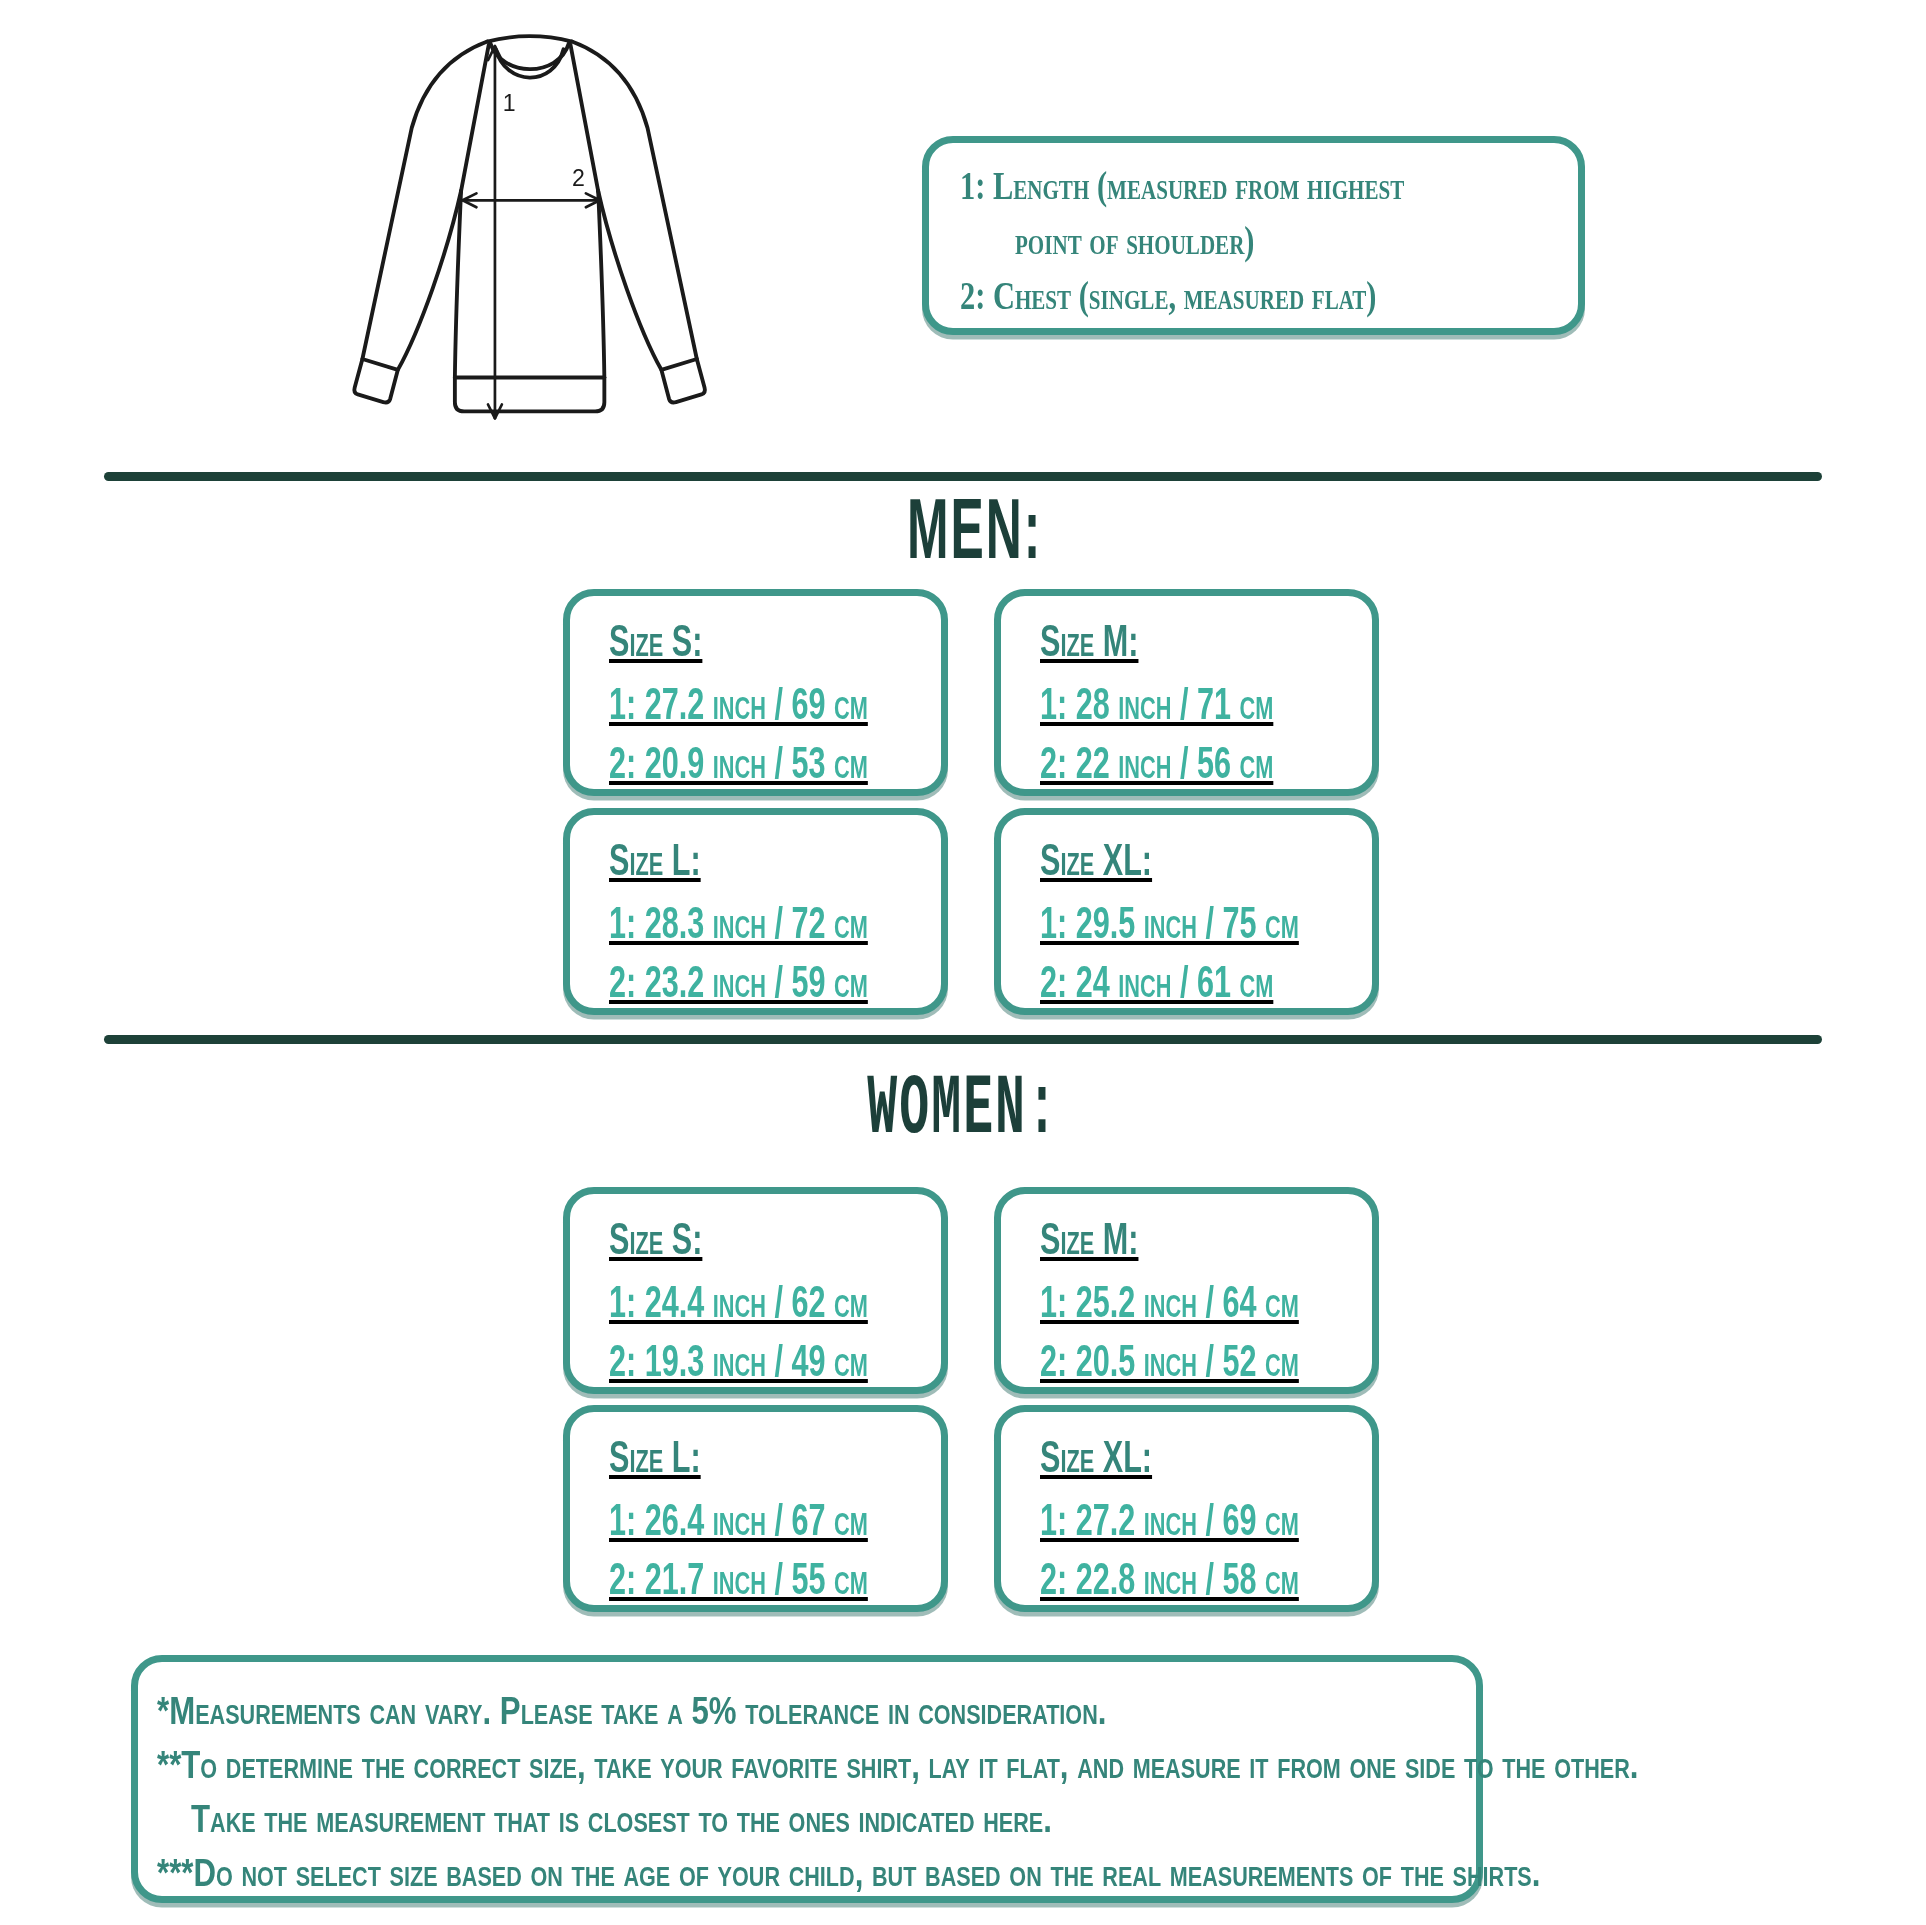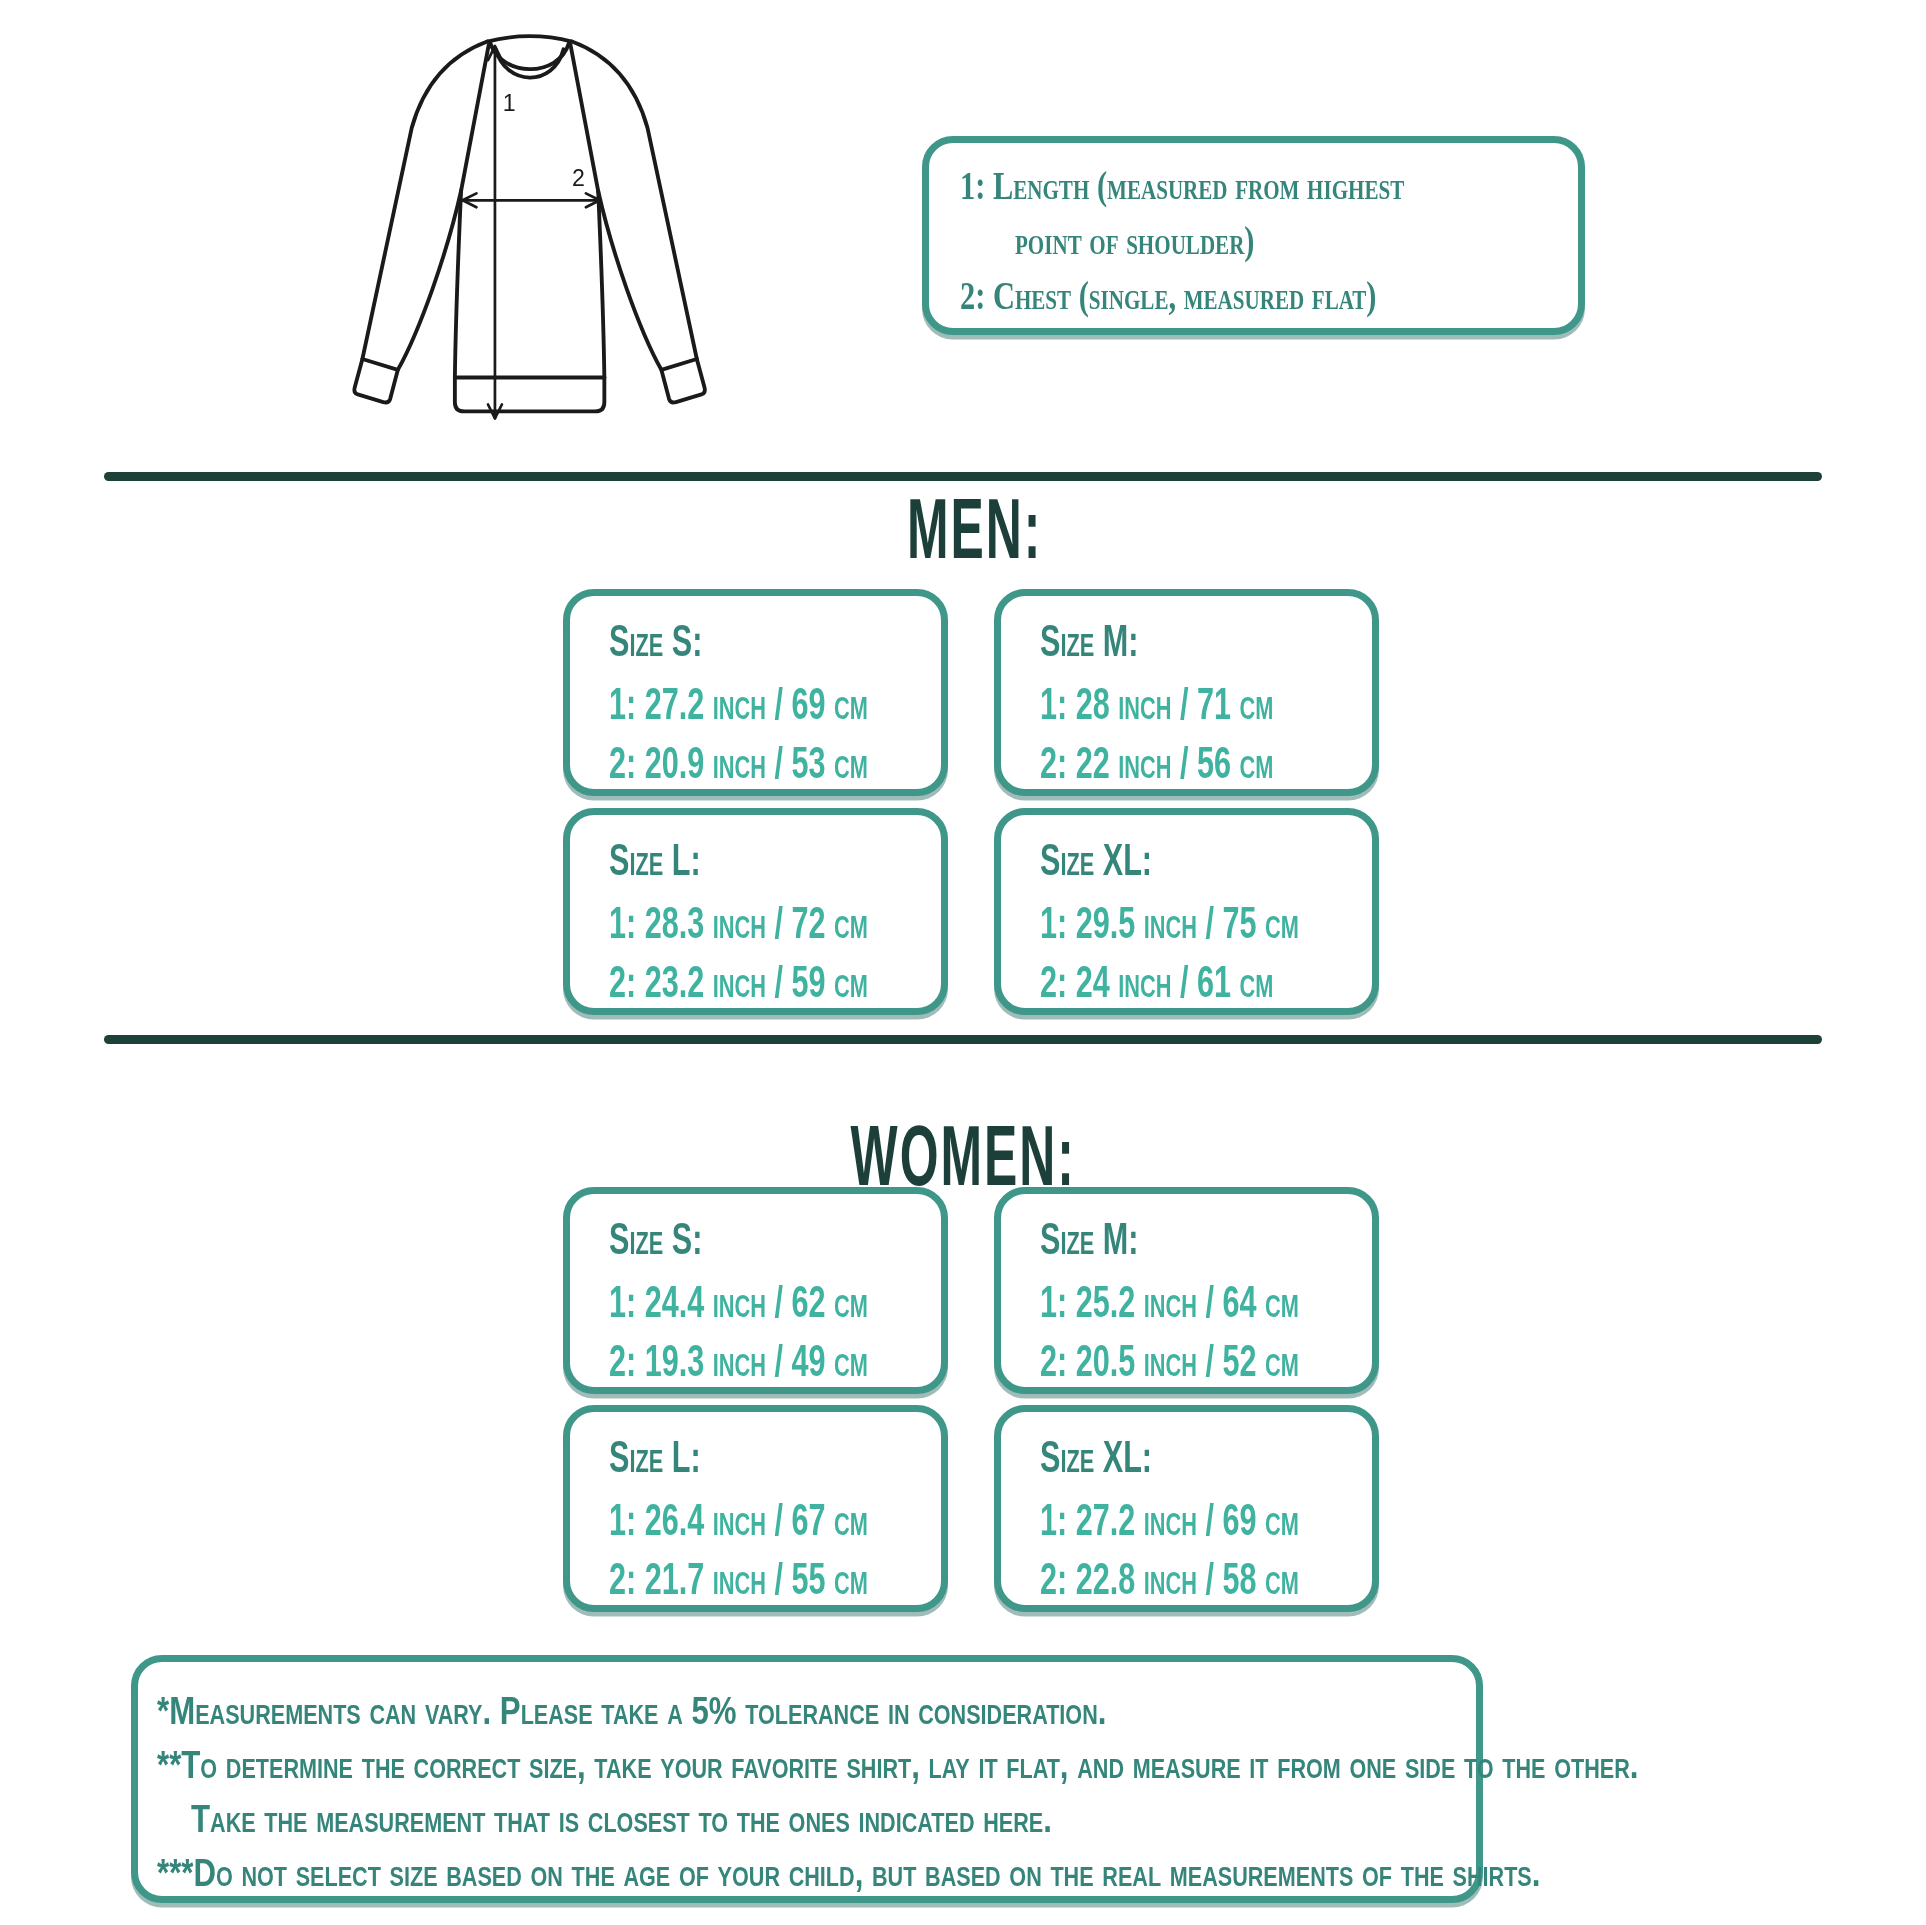--- a/index.html
+++ b/index.html
@@ -23,23 +23,23 @@
   
   .divider{position:absolute;left:104px;width:1718px;height:8.5px;background:#1d4138;border-radius:4.6px;}
   #divider-men{top:472px;}
   #divider-women{top:1035px;}
   .section-heading{
     position:absolute;left:0;width:1926px;text-align:center;color:#1c3f39;
     font-size:86px;line-height:86px;letter-spacing:.04em;
   }
   .section-heading>span{display:inline-block;transform:scaleX(.58);transform-origin:50% 50%;}
   #heading-men{top:485px;margin-left:12px;}
-  #heading-women{top:1112px;}
+  #heading-women{top:1066px;font-family:Liberation Mono, monospace;}
   
-  .sizebox{width:385px;height:207px;padding:21.6px 12.3px 0 39px;}
+  .sizebox{width:385px;height:207px;padding:21.6px 12.3px 0 39px;text-decoration:underline;}
   .size-label{
     font-size:45px;line-height:46px;margin-bottom:10.8px;color:#35857a;
     font-variant:small-caps;white-space:nowrap;transform:scaleX(.68);transform-origin:0 50%;
   }
   .size-row{
     font-size:45px;line-height:59px;color:#3fb2a0;
     font-variant:small-caps;white-space:nowrap;transform:scaleX(.68);transform-origin:0 50%;
   }
   
   #notes{left:131px;top:1655px;width:1352px;height:248px;padding:21.6px 10.8px 0 18.5px;}

